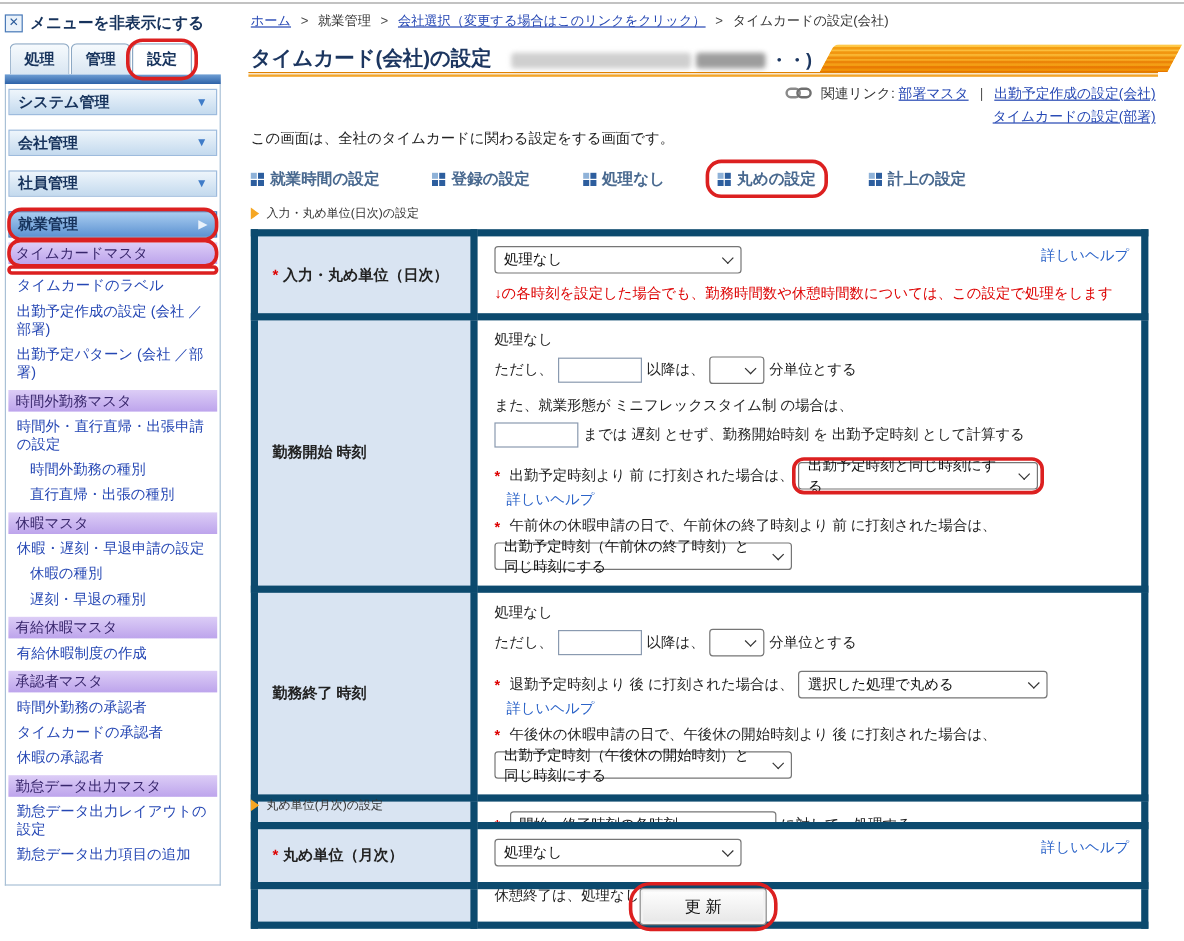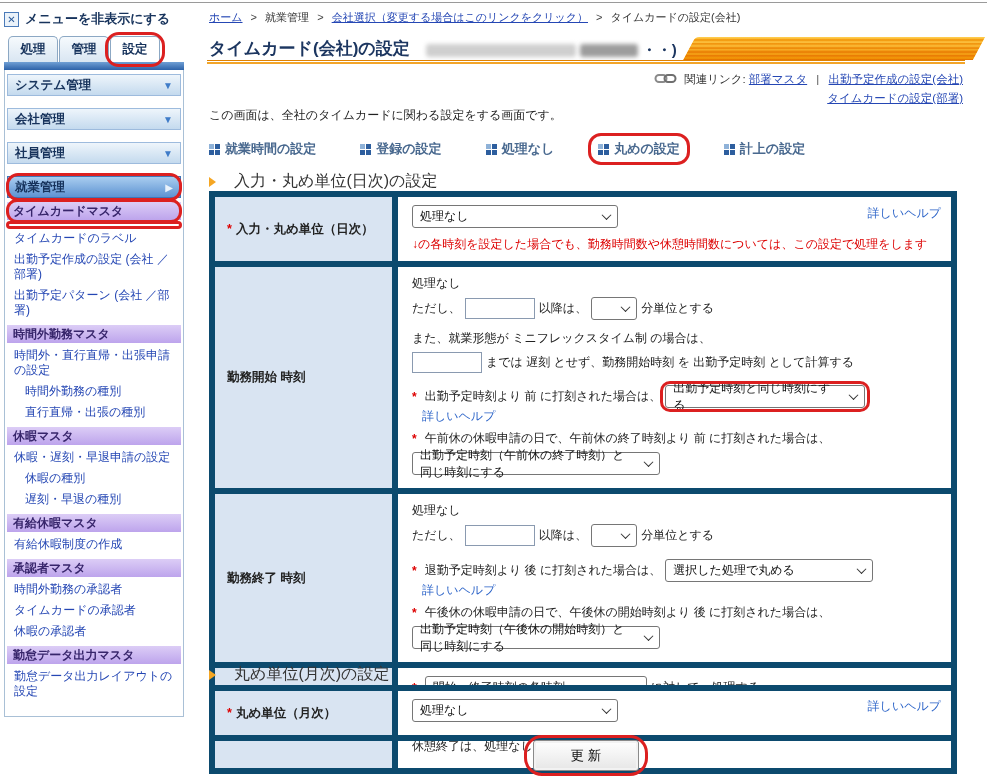--- a/index.html
+++ b/index.html
@@ -24,21 +24,21 @@
 
   .panel { width:180px; border:1px solid #a9c0d6; border-top:none; background:#fff; padding:4px 1px 14px; }
   .acc { height:22px; margin:0 1px 12px; border:1px solid #9dbbdd; background:linear-gradient(#eef5fb,#c4daee);
     display:flex; align-items:center; justify-content:space-between; padding:0 7px; cursor:pointer; }
   .acc .t { font-size:12.5px; font-weight:bold; color:#17335c; }
   .acc .arr { font-size:10px; color:#3f7cc8; }
   .acc.active { position:relative; background:linear-gradient(#a9cdf0,#5e93d2); border-color:#3f76b8; margin-bottom:2px; }
   .acc.active .arr { color:#eaf2fb; }
 
   .grp-h { position:relative; height:18px; margin:4px 1px 2px; background:linear-gradient(#dccdf6,#bda4ec);
-    display:flex; align-items:center; padding:0 6px; font-size:12px; font-weight:bold; color:#37256b; cursor:pointer; }
+    display:flex; align-items:center; padding:0 6px; font-size:12px; font-weight:normal; color:#37256b; cursor:pointer; }
   .s-link { display:block; font-size:12px; line-height:15px; color:#2547b4; text-decoration:none;
     padding:3px 2px 3px 8px; position:relative; cursor:pointer; }
   .s-link.ind { padding-left:19px; }
 
   
   .main { position:absolute; left:207px; top:0; width:758px; height:784px; }
   .crumbs { position:absolute; top:10px; left:2px; font-size:11px; color:#333; white-space:nowrap; }
   .crumbs a { color:#2547b4; text-decoration:underline; cursor:pointer; }
   .crumbs .sep { margin:0 5px; color:#444; }
 
@@ -60,21 +60,21 @@
 
   .desc { position:absolute; top:107px; left:2px; font-size:12px; color:#222; }
 
   .sec-tabs { position:absolute; top:140px; left:2px; display:flex; align-items:center; gap:44px; }
   .sec-tab { position:relative; display:flex; align-items:center; gap:5px; cursor:pointer; }
   .sec-tab .grid { display:grid; grid-template-columns:5px 5px; grid-template-rows:5px 5px; gap:1px; }
   .sec-tab .grid i { display:block; background:#2d5e9e; }
   .sec-tab .grid i:first-child { background:#8fb2d8; }
   .sec-tab .lbl { font-size:13px; font-weight:bold; color:#49698f; }
 
-  .sec-head { position:absolute; left:2px; display:flex; align-items:center; gap:18px; font-size:16px; color:#333;justify-content:center; }
+  .sec-head { position:absolute; left:2px; display:flex; align-items:center; gap:6px; font-size:10px; color:#333;justify-content:center; }
   .sec-head .tri { width:0; height:0; border-left:7px solid #f5a623; border-top:5px solid transparent; border-bottom:5px solid transparent; }
 
   table.grid-tbl { position:absolute; left:2px; border-collapse:collapse; width:748px; background:#fff; }
   table.grid-tbl td { border:6px solid #0c4a6e; vertical-align:middle; }
   td.lblcell { width:183px; background:#d9e4f2; font-size:12.5px; font-weight:bold; color:#222; padding:6px 6px 6px 12px; }
   td.valcell { padding:8px 10px 8px 14px; font-size:12px; color:#222; position:relative; }
   .req { color:#dd0000; font-weight:bold; margin-right:4px; }
   .help { position:absolute; top:8px; right:10px; font-size:12px; color:#2b63c8; cursor:pointer; }
   .help-inline { font-size:12px; color:#2b63c8; margin-left:10px; cursor:pointer; }
   .note-red { color:#dd0000; font-size:12px; margin-top:8px; }
@@ -178,20 +178,21 @@
         <span>承認者マスタ</span>
       </div>
       <a class="s-link">時間外勤務の承認者</a>
       <a class="s-link">タイムカードの承認者</a>
       <a class="s-link">休暇の承認者</a>
 
       <div class="grp-h">
         <span>勤怠データ出力マスタ</span>
       </div>
       <a class="s-link">勤怠データ出力レイアウトの設定</a>
+      <a class="s-link">勤怠データ出力項目の追加</a>
 
     </div>
   </aside>
 
   <main class="main">
 
     <div class="crumbs">
       <a>ホーム</a>
       <span class="sep">&gt;</span>
       <span>就業管理</span>

